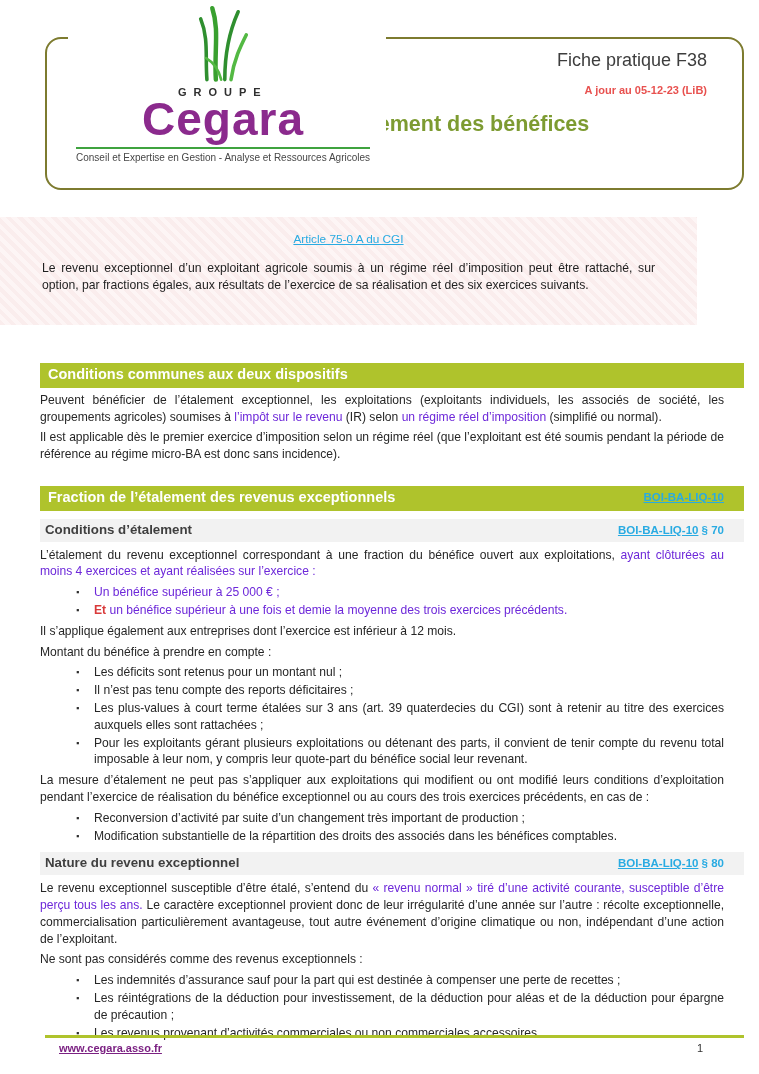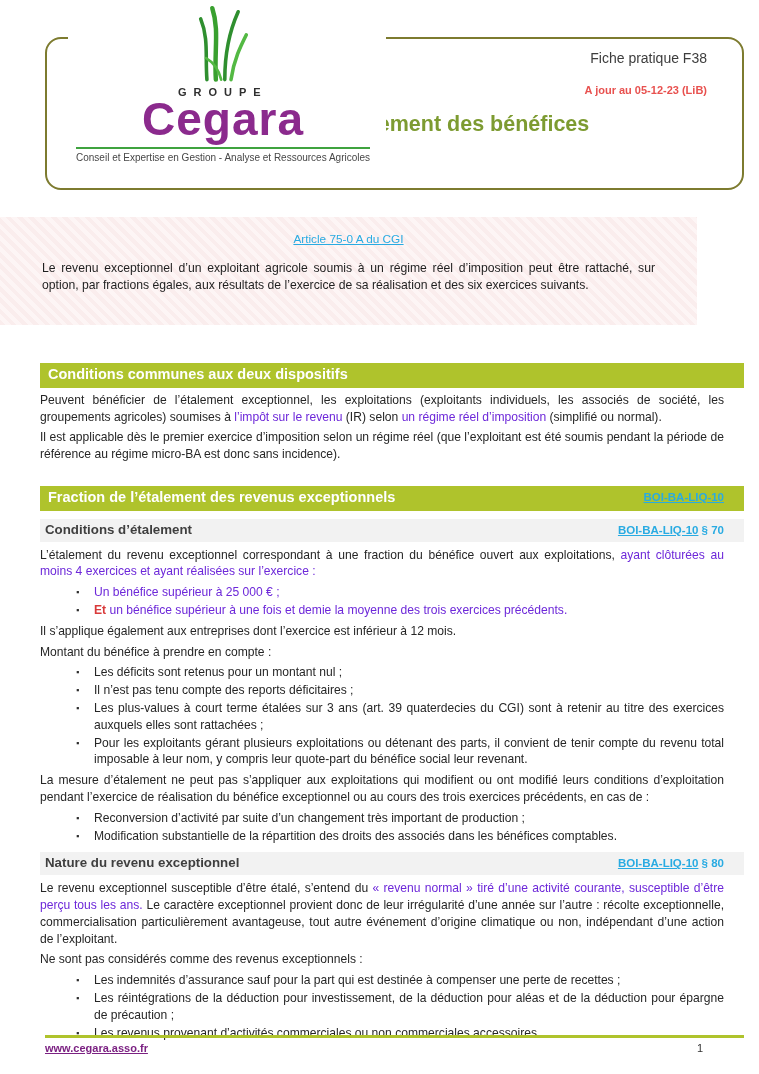--- a/index.html
+++ b/index.html
@@ -9,21 +9,21 @@
   
   .header-box{position:absolute;left:45px;top:37px;width:699px;height:153px;
               border:2px solid #7d7b2f;border-radius:16px;box-sizing:border-box;}
   .logo{position:absolute;left:68px;top:2px;background:#fff;padding:2px 16px 2px 8px;z-index:3;}
   .logo-row{display:flex;align-items:center;flex-direction:column;}
   .logo-texts{display:flex;flex-direction:column;}
   .logo-groupe{font-size:11px;font-weight:700;letter-spacing:7px;color:#2f2f2f;padding-left:36px;}
   .logo-brand{font-size:46px;font-weight:700;color:#8b2a8d;line-height:0.95;letter-spacing:1px;}
   .logo-underline{height:2px;background:#3fa33f;margin-top:5px;}
   .logo-tagline{font-size:10px;color:#474747;margin-top:3px;white-space:nowrap;}
-  .fiche{position:absolute;top:50px;right:52px;font-size:14px;color:#3d3d3d;z-index:3;}
+  .fiche{position:absolute;top:50px;right:52px;font-size:18px;color:#3d3d3d;z-index:3;}
   .updated{position:absolute;top:84px;right:52px;font-size:11px;font-weight:700;color:#e8514f;z-index:3;}
   .doc-title{position:absolute;top:108px;left:45px;width:699px;text-align:center;
              color:#7d9b31;font-weight:700;font-size:21.5px;line-height:1.5;z-index:2;}
 
   
   .banner{position:absolute;top:217px;left:0;width:697px;height:108px;box-sizing:border-box;
           background:repeating-linear-gradient(45deg,#faeded 0px,#faeded 4px,#fdf5f5 4px,#fdf5f5 8px);}
   .banner-link-row{text-align:center;padding-top:12px;}
   .link{color:#29abe2;text-decoration:underline;cursor:pointer;}
   .banner-link{font-size:11.8px;}
@@ -41,21 +41,21 @@
   .subhead-ref{font-size:11.5px;font-weight:700;color:#29abe2;white-space:nowrap;margin-left:12px;}
   .content p{margin:4px 20px 4px 0;text-align:justify;}
   .content ul{list-style:none;margin:2px 20px 4px 0;padding:0 0 0 36px;}
   .content li{position:relative;padding-left:18px;margin:1px 0;text-align:justify;}
   .bullet-icon{position:absolute;left:0;top:0;font-size:9px;color:#2b2b2b;}
   .b{font-weight:400;color:#6d28d9;}
   .red{color:#d93a3a;font-weight:700;}
 
   
   .footer-line{position:absolute;left:45px;top:1035px;width:699px;height:3px;background:#afc32c;}
-  .footer-link{position:absolute;left:45px;top:1042px;font-size:11px;font-weight:700;
+  .footer-link{position:absolute;left:59px;top:1042px;font-size:11px;font-weight:700;
                color:#7b2182;text-decoration:underline;cursor:pointer;}
   .page-num{position:absolute;right:56px;top:1042px;font-size:11px;color:#333333;}
 </style>
 </head>
 <body>
 
 <div class="page">
 
   <div class="header-box"></div>
 

